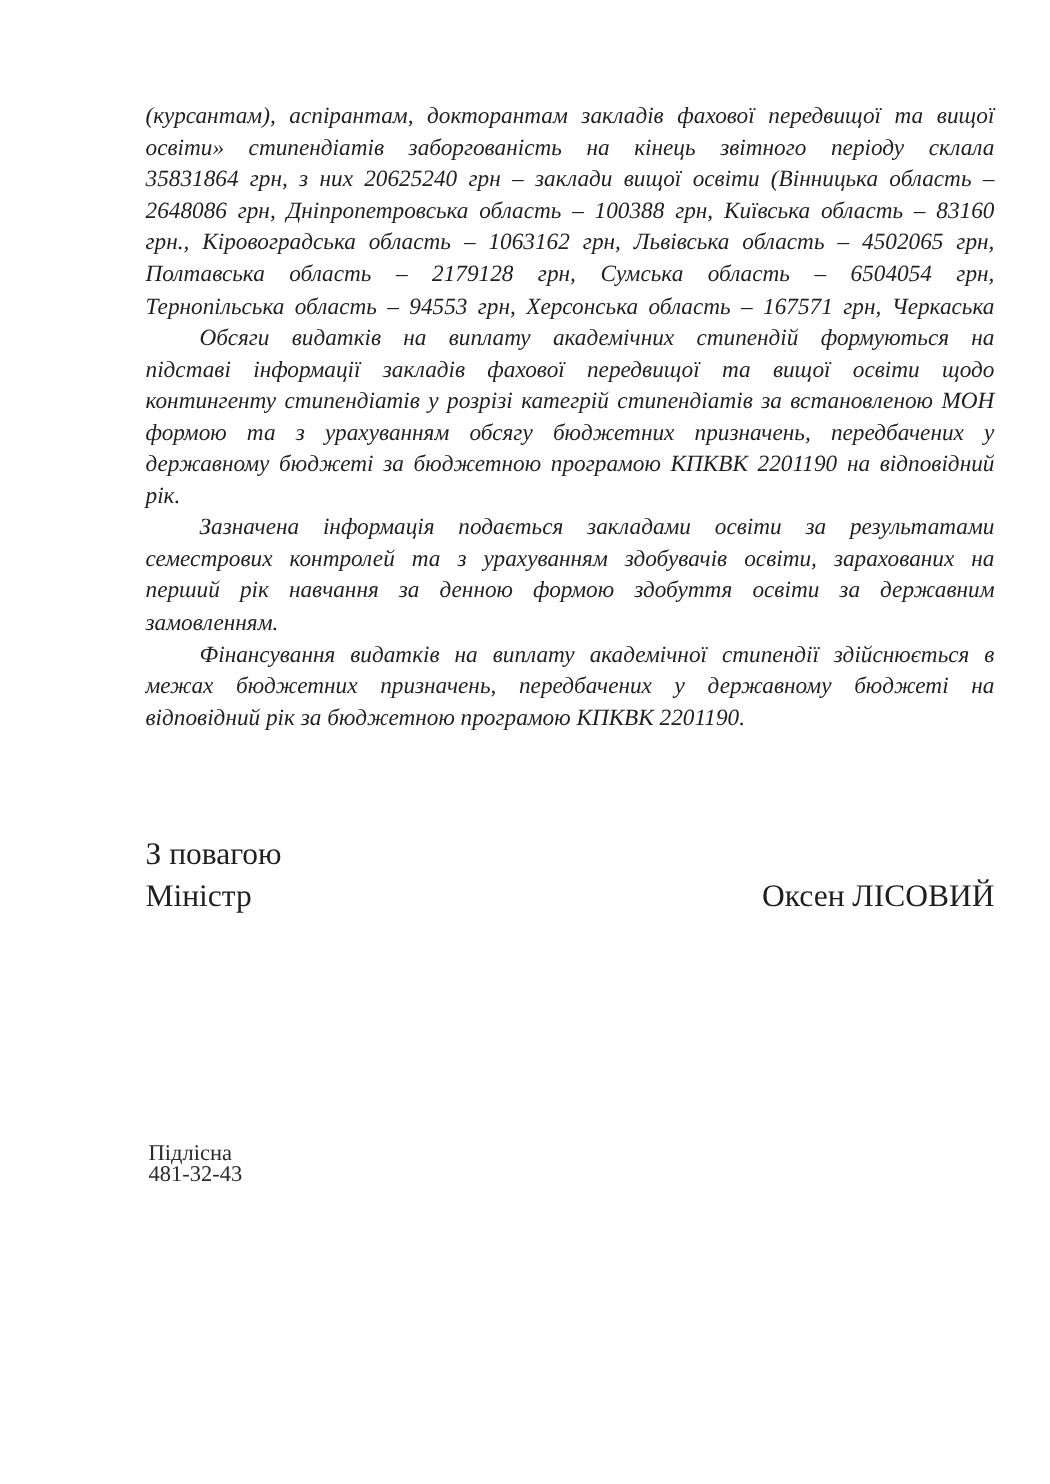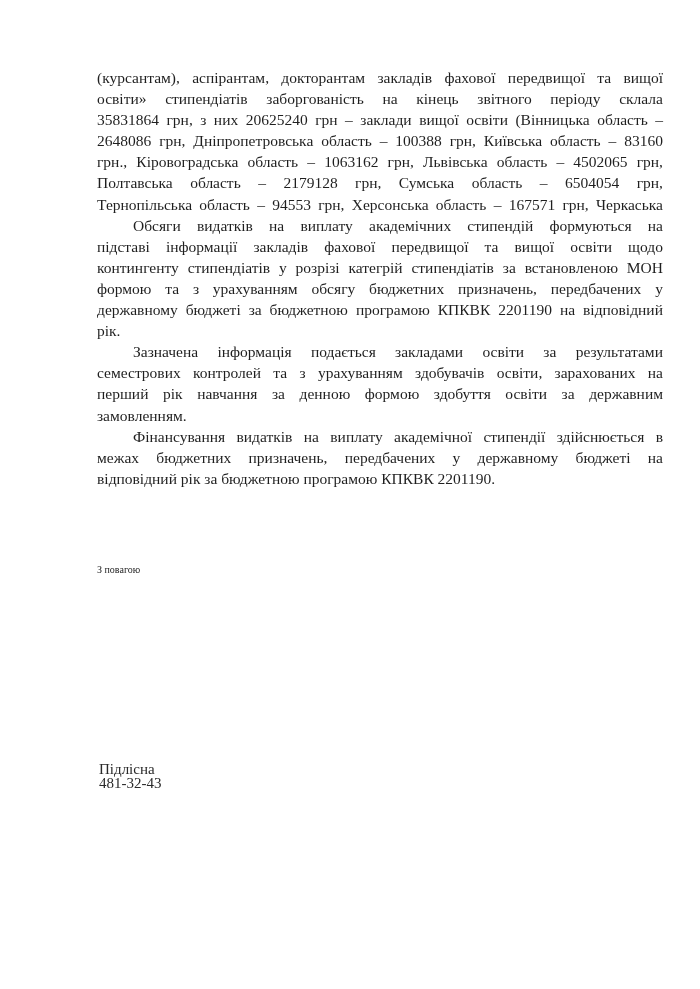--- a/index.html
+++ b/index.html
@@ -12,39 +12,39 @@
     color: #1f1f1f;
     overflow: hidden;
   }
   .text-block {
     position: absolute;
     left: 97px;
     top: 67px;
     width: 566px;
     font-size: 15.5px;
   }
-  .paragraph { margin: 0; }
+  .paragraph { margin: 0; font-style: italic; }
   .line {
     height: 21.1px;
     line-height: 21.1px;
     white-space: nowrap;
   }
   
   .line.just {
     display: flex;
     justify-content: space-between;
     white-space: normal;
   }
   .line.indent { padding-left: 36px; }
   .closing-block {
     position: absolute;
     left: 97px;
     top: 559px;
     width: 566px;
-    font-size: 10px;
+    font-size: 21px;
     line-height: 21px;
   }
   .closing-row {
     display: flex;
     justify-content: space-between;
     margin-top: 7px;
   }
   .footer-block {
     position: absolute;
     left: 99px;
@@ -260,20 +260,24 @@
           <span>державному</span>
           <span>бюджеті</span>
           <span>на</span>
         </div>
         <div class="line last">відповідний рік за бюджетною програмою КПКВК 2201190.</div>
       </div>
     </div>
 
   <div class="closing-block">
     <div class="closing-salutation">З повагою</div>
+    <div class="closing-row">
+      <span>Міністр</span>
+      <span>Оксен ЛІСОВИЙ</span>
+    </div>
   </div>
 
   <div class="footer-block">
     <div>Підлісна</div>
     <div>481-32-43</div>
   </div>
 
 </div>
 
 </body></html>

